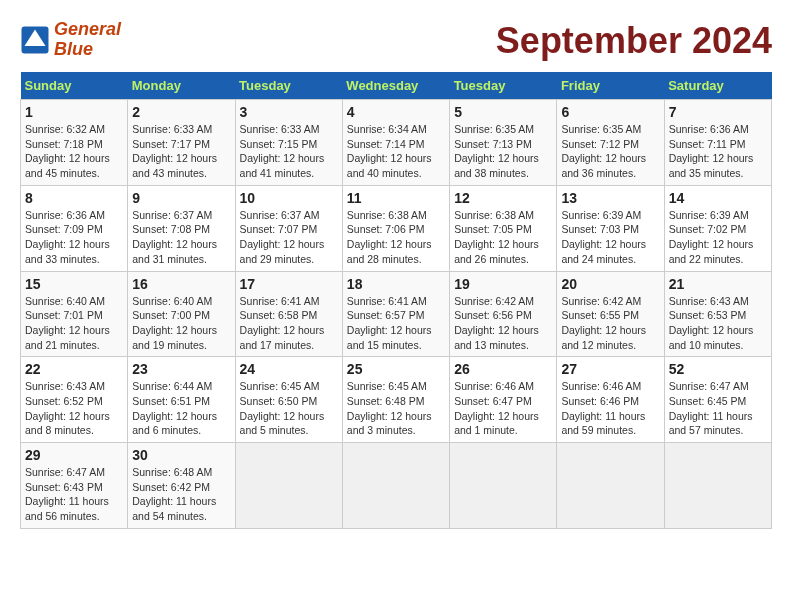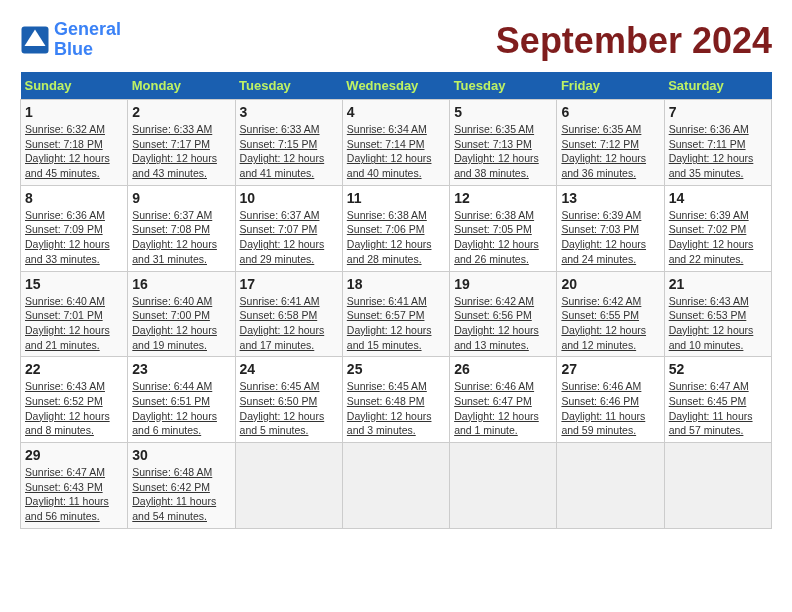--- a/index.html
+++ b/index.html
@@ -21,21 +21,22 @@
       align-items: center;
       gap: 4px;
     }
     .logo-text {
       font-size: 18px;
       font-weight: bold;
       color: #333;
       line-height: 1.1;
     }
     .logo-text span {
-      color: #3b82f6;
+      color: #c2410c;
+      font-style: italic;
     }
     .logo-icon {
       width: 30px;
       height: 30px;
     }
     .title-block {
       text-align: right;
     }
     .month-title {
       font-size: 36px;
@@ -74,21 +75,20 @@
       font-size: 14px;
       font-weight: bold;
       color: #222;
       display: block;
       margin-bottom: 2px;
     }
     .day-info {
       font-size: 10.5px;
       color: #333;
       line-height: 1.4;
-      text-decoration: underline;
     }
     .empty-cell {
       background: #f0f0f0 !important;
     }
   </style>
 </head>
 <body>
 
 <div class="header-section">
   <div class="logo">

